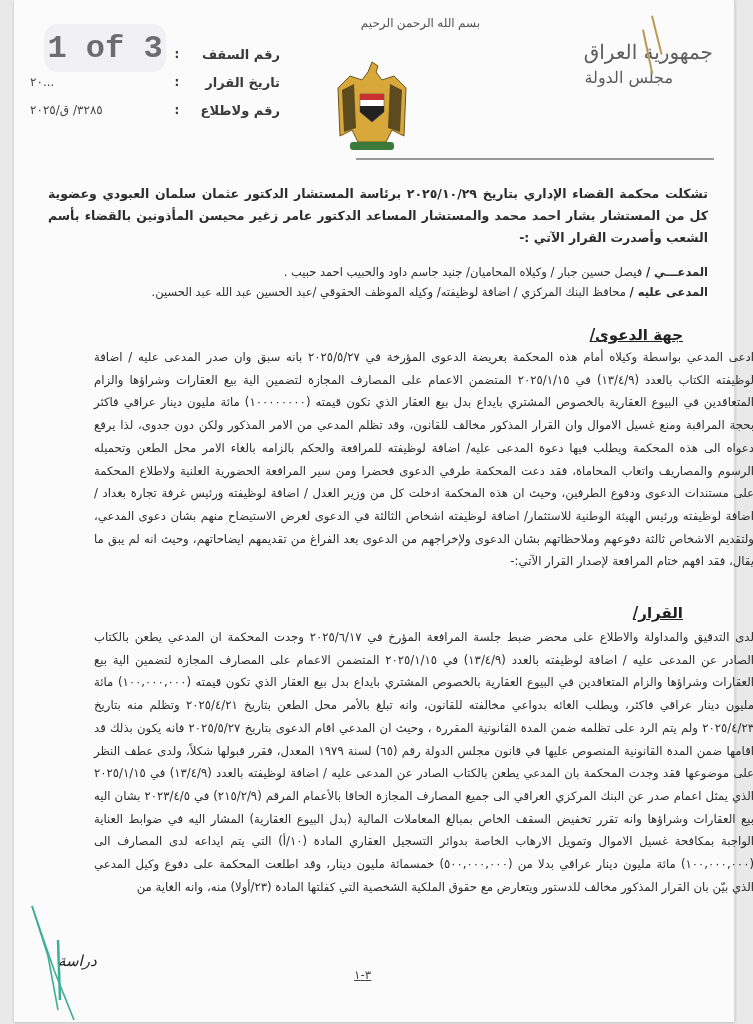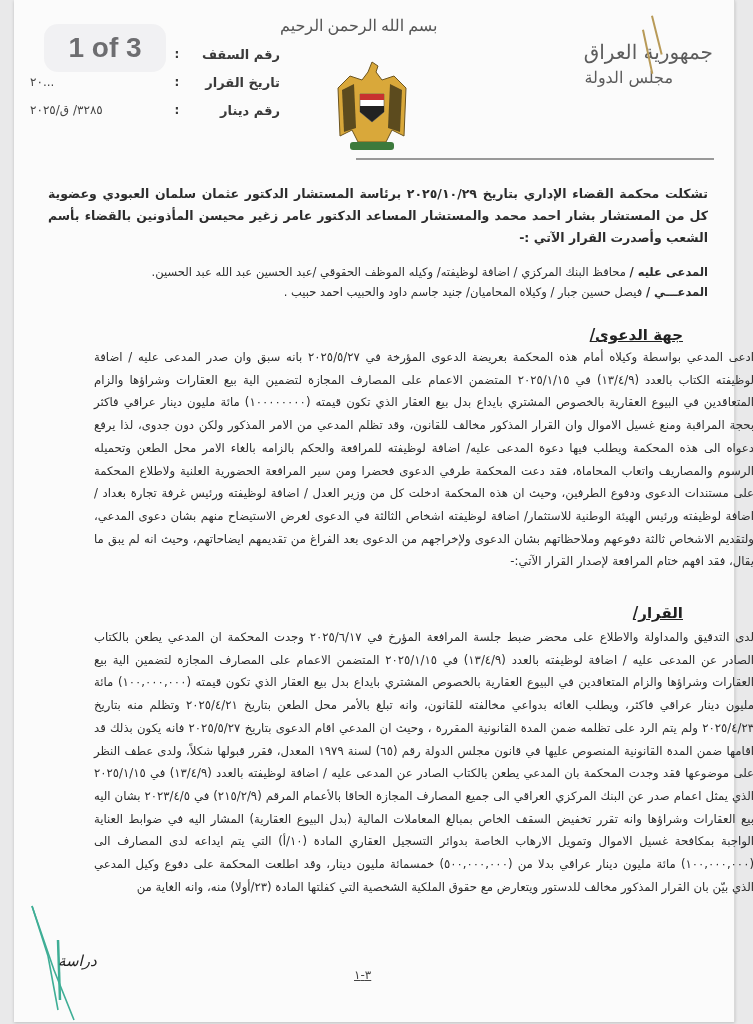--- a/index.html
+++ b/index.html
@@ -12,29 +12,29 @@
     .page {
       position:absolute; left:14px; top:0; width:720px; height:1022px;
       background:#fbfbfb;
       box-shadow: 0 1px 3px rgba(0,0,0,0.18);
       border-right:1px solid #d9d9d9;
     }
     .page-indicator {
       position:absolute; left:44px; top:24px; width:122px; height:48px;
       background:rgba(240,240,242,0.92);
       border-radius:14px;
-      color:#6d6d70; font-size:28px; font-weight:bold;
+      color:#6d6d70; font-size:32px; font-weight:bold;
       display:flex; align-items:center; justify-content:center;
-      font-family:Liberation Sans, sans-serif;
+      font-family:Liberation Mono, monospace;
       z-index:5;
       text-align:center;
     }
     .basmala {
-      position:absolute; left:280px; top:16px; width:200px; text-align:left;
-      font-family:Liberation Serif, serif; font-size:16px; color:#555; direction:rtl;
+      position:absolute; left:280px; top:16px; width:200px; text-align:right;
+      font-family:Liberation Sans, sans-serif; font-size:12px; color:#555; direction:rtl;
     }
     .header-right {
       position:absolute; right:40px; top:40px; width:220px; text-align:right; direction:rtl;
       color:#4a4a4a;
     }
     .header-right .l1 { font-family:"DejaVu Serif", serif; font-size:20px; color:#5c5c5c; margin-bottom:4px; letter-spacing:1px;}
     .header-right .l2 { font-family:"DejaVu Serif", serif; font-size:16px; color:#5c5c5c; margin-right:40px; margin-bottom:6px;}
     .header-right .l3 { font-family:"DejaVu Sans", sans-serif; font-size:18px; font-weight:bold; color:#3e3e3e; }
     .pencil-mark { position:absolute; background:#b89a57; width:2px; transform-origin:top left; }
     .emblem { position:absolute; left:332px; top:58px; width:80px; height:96px; }
@@ -104,36 +104,36 @@
     <span class="meta-label">رقم السقف</span>
     <span class="meta-sep">:</span>
     <span class="meta-val"></span>
   </div>
   <div class="meta-row">
     <span class="meta-label">تاريخ القرار</span>
     <span class="meta-sep">:</span>
     <span class="meta-val">٢٠...</span>
   </div>
   <div class="meta-row">
-    <span class="meta-label">رقم دينار</span>
+    <span class="meta-label">رقم ولاطلاع</span>
     <span class="meta-sep">:</span>
     <span class="meta-val" style="direction:rtl;text-align:left;">٣٢٨٥/ ق/٢٠٢٥</span>
   </div>
 </div>
 
 <div class="rule"></div>
 
 <div class="body-text intro">تشكلت محكمة القضاء الإداري بتاريخ ٢٠٢٥/١٠/٢٩ برئاسة المستشار الدكتور عثمان سلمان العبودي وعضوية كل من المستشار بشار احمد محمد والمستشار المساعد الدكتور عامر زغير محيسن المأذونين بالقضاء بأسم الشعب وأصدرت القرار الآتي :-</div>
 
 <div class="body-text parties">
   <div>
-    <b>المدعى عليه /</b><span> محافظ البنك المركزي / اضافة لوظيفته/ وكيله الموظف الحقوقي /عبد الحسين عبد الله عبد الحسين.</span>
+    <b>المدعـــي /</b><span> فيصل حسين جبار / وكيلاه المحاميان/ جنيد جاسم داود والحبيب احمد حبيب .</span>
   </div>
   <div>
-    <b>المدعـــي /</b><span> فيصل حسين جبار / وكيلاه المحاميان/ جنيد جاسم داود والحبيب احمد حبيب .</span>
+    <b>المدعى عليه /</b><span> محافظ البنك المركزي / اضافة لوظيفته/ وكيله الموظف الحقوقي /عبد الحسين عبد الله عبد الحسين.</span>
   </div>
 </div>
 
 <div class="section-title" style="top:326px;">جهة الدعوى/</div>
 <div class="body-text para p1">ادعى المدعي بواسطة وكيلاه أمام هذه المحكمة بعريضة الدعوى المؤرخة في ٢٠٢٥/٥/٢٧ بانه سبق وان صدر المدعى عليه / اضافة لوظيفته الكتاب بالعدد (١٣/٤/٩) في ٢٠٢٥/١/١٥ المتضمن الاعمام على المصارف المجازة لتضمين الية بيع العقارات وشراؤها والزام المتعاقدين في البيوع العقارية بالخصوص المشتري بايداع بدل بيع العقار الذي تكون قيمته (١٠٠٠٠٠٠٠٠) مائة مليون دينار عراقي فاكثر بحجة المراقبة ومنع غسيل الاموال وان القرار المذكور مخالف للقانون، وقد تظلم المدعي من الامر المذكور ولكن دون جدوى، لذا يرفع دعواه الى هذه المحكمة ويطلب فيها دعوة المدعى عليه/ اضافة لوظيفته للمرافعة والحكم بالزامه بالغاء الامر محل الطعن وتحميله الرسوم والمصاريف واتعاب المحاماة، فقد دعت المحكمة طرفي الدعوى فحضرا ومن سير المرافعة الحضورية العلنية ولاطلاع المحكمة على مستندات الدعوى ودفوع الطرفين، وحيث ان هذه المحكمة ادخلت كل من وزير العدل / اضافة لوظيفته ورئيس غرفة تجارة بغداد / اضافة لوظيفته ورئيس الهيئة الوطنية للاستثمار/ اضافة لوظيفته اشخاص الثالثة في الدعوى لغرض الاستيضاح منهم بشان دعوى المدعي، ولتقديم الاشخاص ثالثة دفوعهم وملاحظاتهم بشان الدعوى ولإخراجهم من الدعوى بعد الفراغ من تقديمهم ايضاحاتهم، وحيث انه لم يبق ما يقال، فقد افهم ختام المرافعة لإصدار القرار الآتي:-</div>
 
 <div class="section-title" style="top:604px;">القرار/</div>
 <div class="body-text para p2">لدى التدقيق والمداولة والاطلاع على محضر ضبط جلسة المرافعة المؤرخ في ٢٠٢٥/٦/١٧ وجدت المحكمة ان المدعي يطعن بالكتاب الصادر عن المدعى عليه / اضافة لوظيفته بالعدد (١٣/٤/٩) في ٢٠٢٥/١/١٥ المتضمن الاعمام على المصارف المجازة لتضمين الية بيع العقارات وشراؤها والزام المتعاقدين في البيوع العقارية بالخصوص المشتري بايداع بدل بيع العقار الذي تكون قيمته (١٠٠,٠٠٠,٠٠٠) مائة مليون دينار عراقي فاكثر، ويطلب الغائه بدواعي مخالفته للقانون، وانه تبلغ بالأمر محل الطعن بتاريخ ٢٠٢٥/٤/٢١ وتظلم منه بتاريخ ٢٠٢٥/٤/٢٣ ولم يتم الرد على تظلمه ضمن المدة القانونية المقررة ، وحيث ان المدعي اقام الدعوى بتاريخ ٢٠٢٥/٥/٢٧ فانه يكون بذلك قد اقامها ضمن المدة القانونية المنصوص عليها في قانون مجلس الدولة رقم (٦٥) لسنة ١٩٧٩ المعدل، فقرر قبولها شكلاً، ولدى عطف النظر على موضوعها فقد وجدت المحكمة بان المدعي يطعن بالكتاب الصادر عن المدعى عليه / اضافة لوظيفته بالعدد (١٣/٤/٩) في ٢٠٢٥/١/١٥ الذي يمثل اعمام صدر عن البنك المركزي العراقي الى جميع المصارف المجازة الحاقا بالأعمام المرقم (٢١٥/٢/٩) في ٢٠٢٣/٤/٥ بشان اليه بيع العقارات وشراؤها وانه تقرر تخفيض السقف الخاص بمبالغ المعاملات المالية (بدل البيوع العقارية) المشار اليه في ضوابط العناية الواجبة بمكافحة غسيل الاموال وتمويل الارهاب الخاصة بدوائر التسجيل العقاري المادة (١٠/أ) التي يتم ايداعه لدى المصارف الى (١٠٠,٠٠٠,٠٠٠) مائة مليون دينار عراقي بدلا من (٥٠٠,٠٠٠,٠٠٠) خمسمائة مليون دينار، وقد اطلعت المحكمة على دفوع وكيل المدعي الذي بيّن بان القرار المذكور مخالف للدستور ويتعارض مع حقوق الملكية الشخصية التي كفلتها المادة (٢٣/أولا) منه، وانه الغاية من</div>
 
 <svg class="green-mark" viewBox="0 0 80 124">

